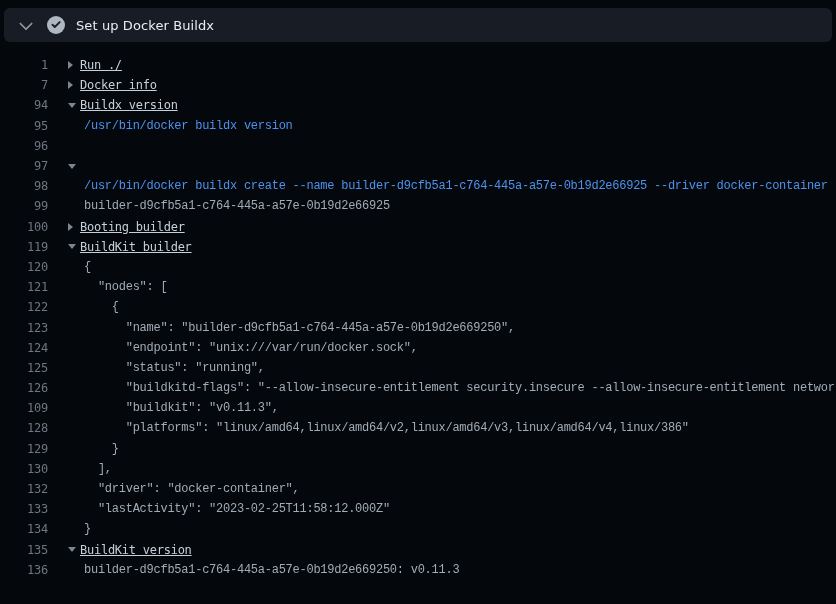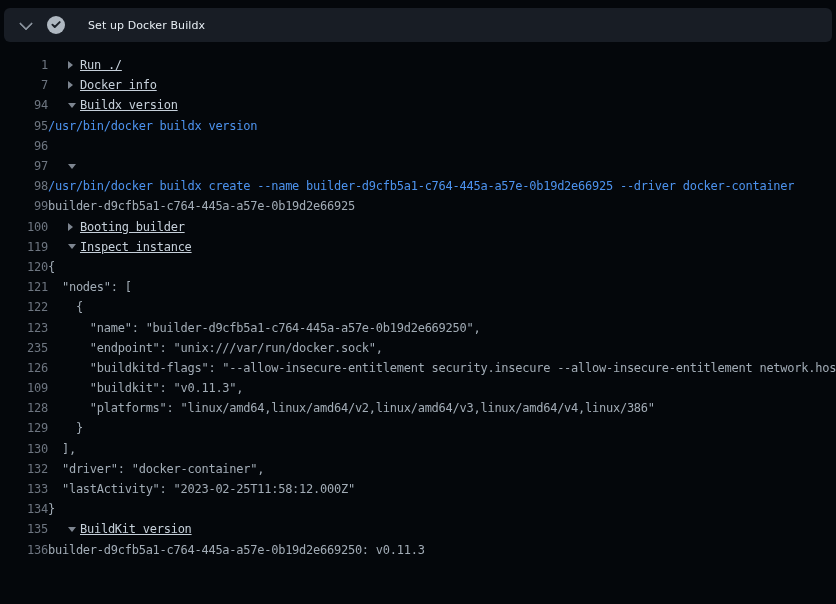--- a/index.html
+++ b/index.html
@@ -46,22 +46,22 @@
     transform: rotate(-45deg) translate(1px, -1px);
     border-radius: 1px;
   }
   .status-circle {
     width: 18px;
     height: 18px;
     margin-left: 13px;
     flex: 0 0 auto;
   }
   .step-title {
-    margin-left: 23px;
-    font-size: 11px;
+    margin-left: 11px;
+    font-size: 13px;
     font-weight: 500;
     color: #e6edf3;
     letter-spacing: 0.1px;
   }
   
   .log {
     position: absolute;
     top: 42px;
     left: 0;
     right: 0;
@@ -104,21 +104,23 @@
     border-left: 4px solid transparent;
     border-right: 4px solid transparent;
     border-top: 5px solid #7d8590;
   }
   .group-title {
     color: #c6d0da;
     cursor: pointer;
     text-decoration: underline;
   }
   .content {
+    margin-left: 36px;
     color: #a2acb6;
+    font-family: Liberation Mono, monospace;
   }
   .content.command {
     color: #4d93ee;
   }
 </style>
 </head>
 <body>
 
 <div class="stage">
 
@@ -136,26 +138,27 @@
   <div class="log">
       <div class="log-line"><span class="num">1</span><span class="arrow-wrap"><span class="tri-right"></span></span><span class="group-title">Run ./</span></div>
       <div class="log-line"><span class="num">7</span><span class="arrow-wrap"><span class="tri-right"></span></span><span class="group-title">Docker info</span></div>
       <div class="log-line"><span class="num">94</span><span class="arrow-wrap"><span class="tri-down"></span></span><span class="group-title">Buildx version</span></div>
       <div class="log-line"><span class="num">95</span><span class="content command">/usr/bin/docker buildx version</span></div>
       <div class="log-line"><span class="num">96</span></div>
       <div class="log-line"><span class="num">97</span><span class="arrow-wrap"><span class="tri-down"></span></span></div>
       <div class="log-line"><span class="num">98</span><span class="content command">/usr/bin/docker buildx create --name builder-d9cfb5a1-c764-445a-a57e-0b19d2e66925 --driver docker-container</span></div>
       <div class="log-line"><span class="num">99</span><span class="content">builder-d9cfb5a1-c764-445a-a57e-0b19d2e66925</span></div>
       <div class="log-line"><span class="num">100</span><span class="arrow-wrap"><span class="tri-right"></span></span><span class="group-title">Booting builder</span></div>
-      <div class="log-line"><span class="num">119</span><span class="arrow-wrap"><span class="tri-down"></span></span><span class="group-title">Inspect instance</span></div>
+      <div class="log-line"><span class="num">119</span><span class="arrow-wrap"><span class="tri-down"></span></span><span class="group-title">BuildKit builder</span></div>
       <div class="log-line"><span class="num">120</span><span class="content">{</span></div>
       <div class="log-line"><span class="num">121</span><span class="content">  "nodes": [</span></div>
       <div class="log-line"><span class="num">122</span><span class="content">    {</span></div>
       <div class="log-line"><span class="num">123</span><span class="content">      "name": "builder-d9cfb5a1-c764-445a-a57e-0b19d2e669250",</span></div>
-      <div class="log-line"><span class="num">235</span><span class="content">      "endpoint": "unix:///var/run/docker.sock",</span></div>
+      <div class="log-line"><span class="num">124</span><span class="content">      "endpoint": "unix:///var/run/docker.sock",</span></div>
+      <div class="log-line"><span class="num">125</span><span class="content">      "status": "running",</span></div>
       <div class="log-line"><span class="num">126</span><span class="content">      "buildkitd-flags": "--allow-insecure-entitlement security.insecure --allow-insecure-entitlement network.host",</span></div>
       <div class="log-line"><span class="num">109</span><span class="content">      "buildkit": "v0.11.3",</span></div>
       <div class="log-line"><span class="num">128</span><span class="content">      "platforms": "linux/amd64,linux/amd64/v2,linux/amd64/v3,linux/amd64/v4,linux/386"</span></div>
       <div class="log-line"><span class="num">129</span><span class="content">    }</span></div>
       <div class="log-line"><span class="num">130</span><span class="content">  ],</span></div>
       <div class="log-line"><span class="num">132</span><span class="content">  "driver": "docker-container",</span></div>
       <div class="log-line"><span class="num">133</span><span class="content">  "lastActivity": "2023-02-25T11:58:12.000Z"</span></div>
       <div class="log-line"><span class="num">134</span><span class="content">}</span></div>
       <div class="log-line"><span class="num">135</span><span class="arrow-wrap"><span class="tri-down"></span></span><span class="group-title">BuildKit version</span></div>
       <div class="log-line"><span class="num">136</span><span class="content">builder-d9cfb5a1-c764-445a-a57e-0b19d2e669250: v0.11.3</span></div>

